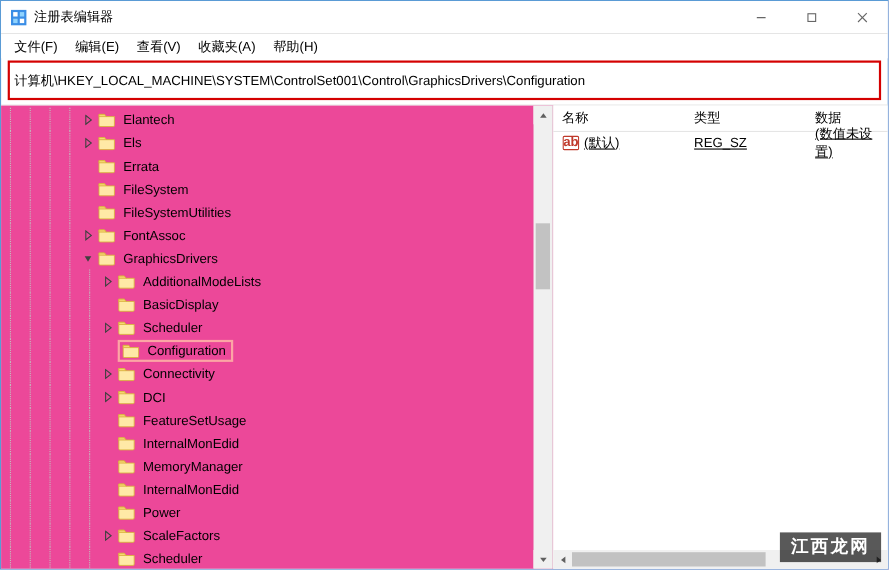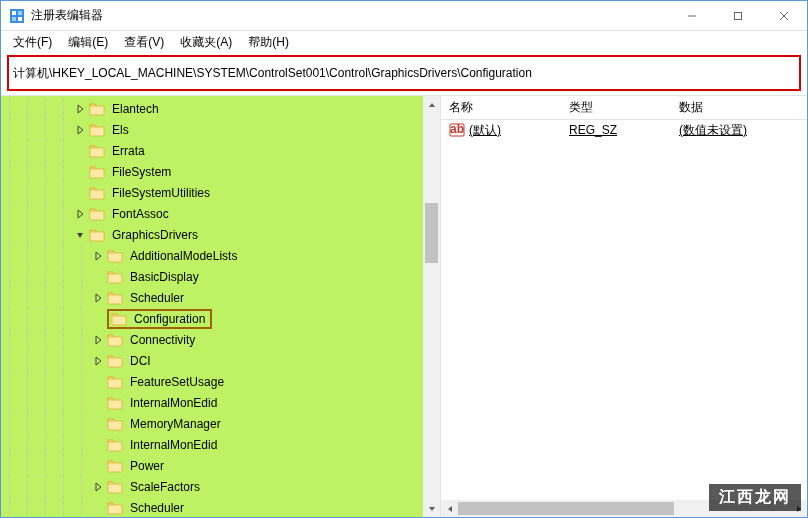--- a/index.html
+++ b/index.html
@@ -8,33 +8,33 @@
 .titlebar { height:30px; background:#fff; display:flex; align-items:center; padding:0 0 0 8px; border-bottom:1px solid #e5e5e5; }
 .titlebar-icon { width:16px; height:16px; margin-right:6px; display:inline-flex; align-items:center; justify-content:center; }
 .titlebar-title { flex:1; color:#000; }
 .win-controls { display:flex; height:100%; }
 .win-btn { width:46px; height:100%; display:flex; align-items:center; justify-content:center; color:#666; }
 .menubar { height:22px; display:flex; align-items:center; padding:0 4px; background:#fff; }
 .menu-item { padding:6px 8px; color:#000; }
 .addressbar { margin:2px 6px 4px 6px; border:2px solid #d40000; height:22px; display:flex; align-items:center; padding:16px 4px; background:#fff; }
 .addressbar input { width:100%; border:none; outline:none; font-size:12px; }
 .content { flex:1; display:flex; min-height:0; border-top:1px solid #e5e5e5; }
-.tree-pane { width:440px; border-right:1px solid #e5e5e5; overflow:hidden; position:relative; background:#bef264; }
+.tree-pane { width:502px; border-right:1px solid #e5e5e5; overflow:hidden; position:relative; background:#ec4899; }
 .tree-scroll { position:absolute; right:0; top:0; width:17px; height:100%; background:#f0f0f0; display:flex; flex-direction:column; }
 .tree-scroll .arrow { height:17px; display:flex; align-items:center; justify-content:center; color:#606060; background:#f0f0f0; }
 .tree-scroll .track { flex:1; position:relative; }
 .tree-scroll .thumb { position:absolute; left:2px; right:2px; top:90px; height:60px; background:#c2c2c2; border-radius:0; }
 .tree { padding:2px 0 2px 0; }
 .tree-row { display:flex; align-items:center; height:21px; white-space:nowrap; }
 .indent { display:inline-block; width:18px; height:21px; position:relative; }
 .indent .v { position:absolute; left:8px; top:0; bottom:0; border-left:1px dotted #bfbfbf; }
 .expander { width:14px; height:14px; display:inline-flex; align-items:center; justify-content:center; color:#404040; margin-right:2px; }
 .folder { width:16px; height:16px; margin-right:4px; display:inline-flex; }
 .label { color:#000; padding:1px 3px; }
-.highlight-box { border:2px solid #a16207; padding:0 2px; display:inline-flex; align-items:center; }
+.highlight-box { border:2px solid #fca5a5; padding:0 2px; display:inline-flex; align-items:center; }
 .list-pane { flex:1; display:flex; flex-direction:column; background:#fff; position:relative; }
 .list-header { display:flex; height:24px; align-items:center; border-bottom:1px solid #e5e5e5; }
 .list-header .col { padding:0 8px; color:#000; border-right:1px solid transparent; }
 .col-name { width:120px; }
 .col-type { width:110px; }
 .col-data { flex:1; }
 .list-body { flex:1; }
 .list-row { display:flex; align-items:center; height:20px; }
 .list-row .cell { padding:0 8px;text-decoration:underline; }
 .value-icon { width:16px; height:16px; margin-right:4px; display:inline-flex; align-items:center; justify-content:center; }

